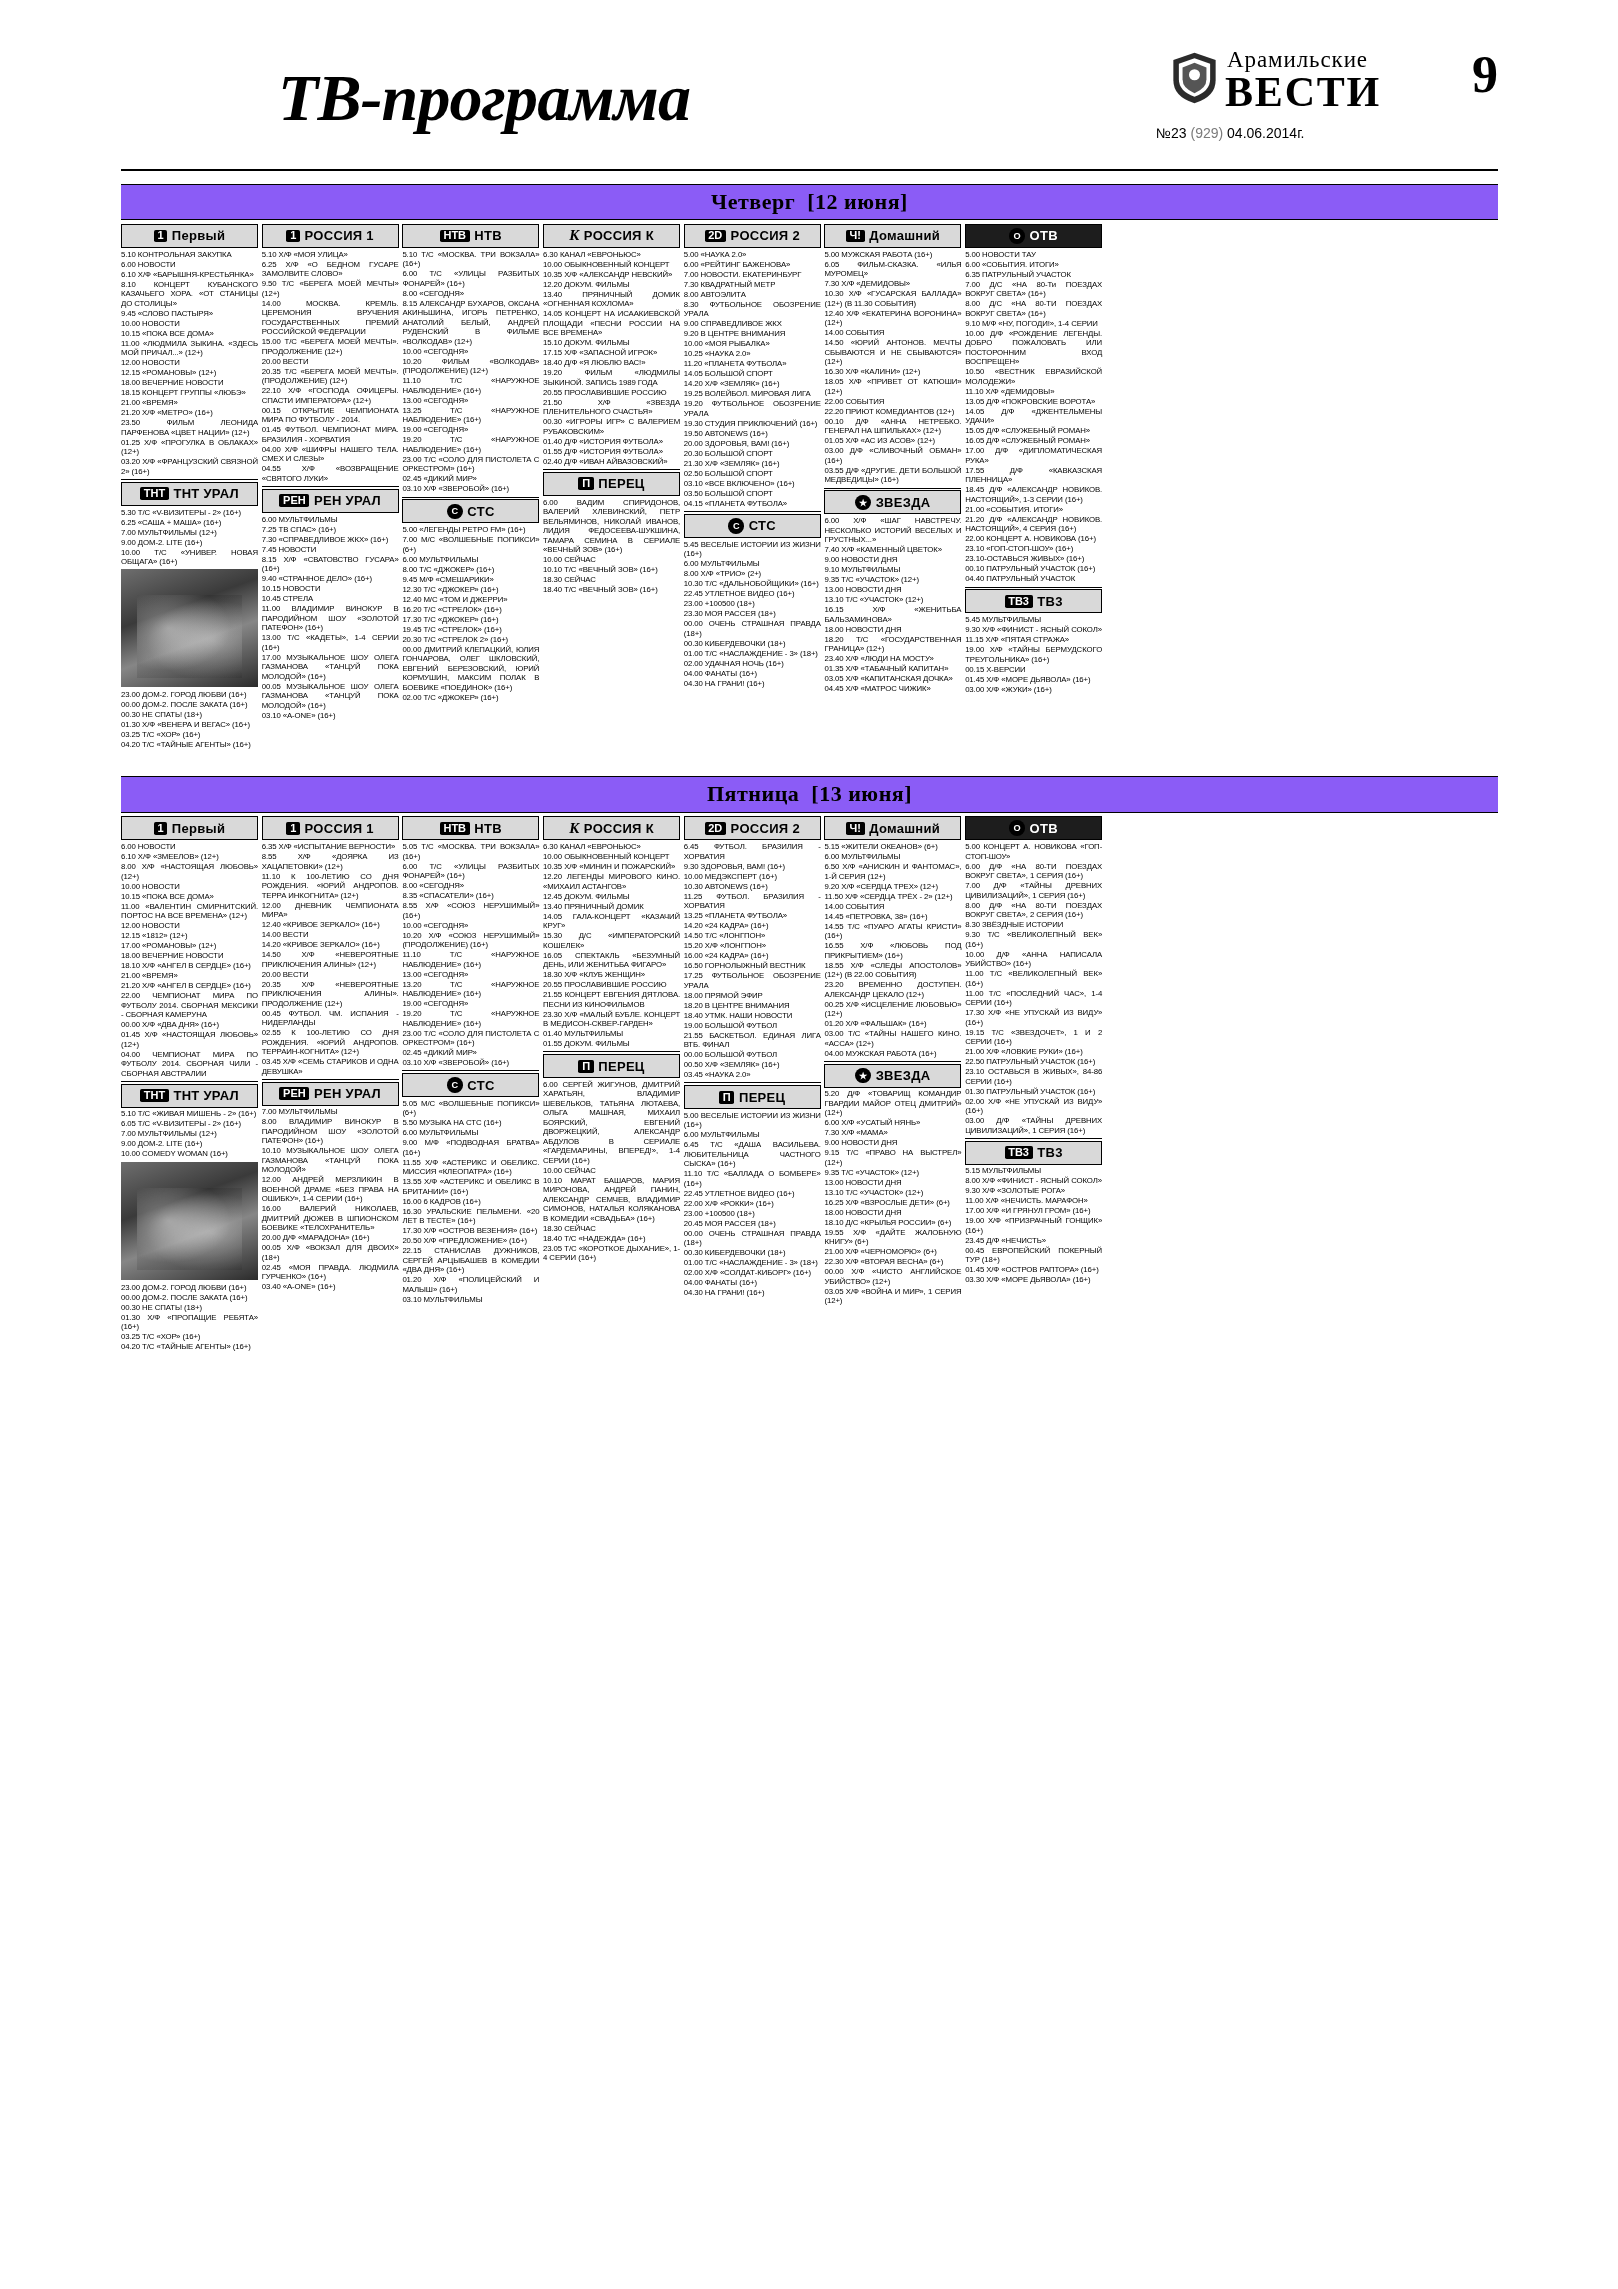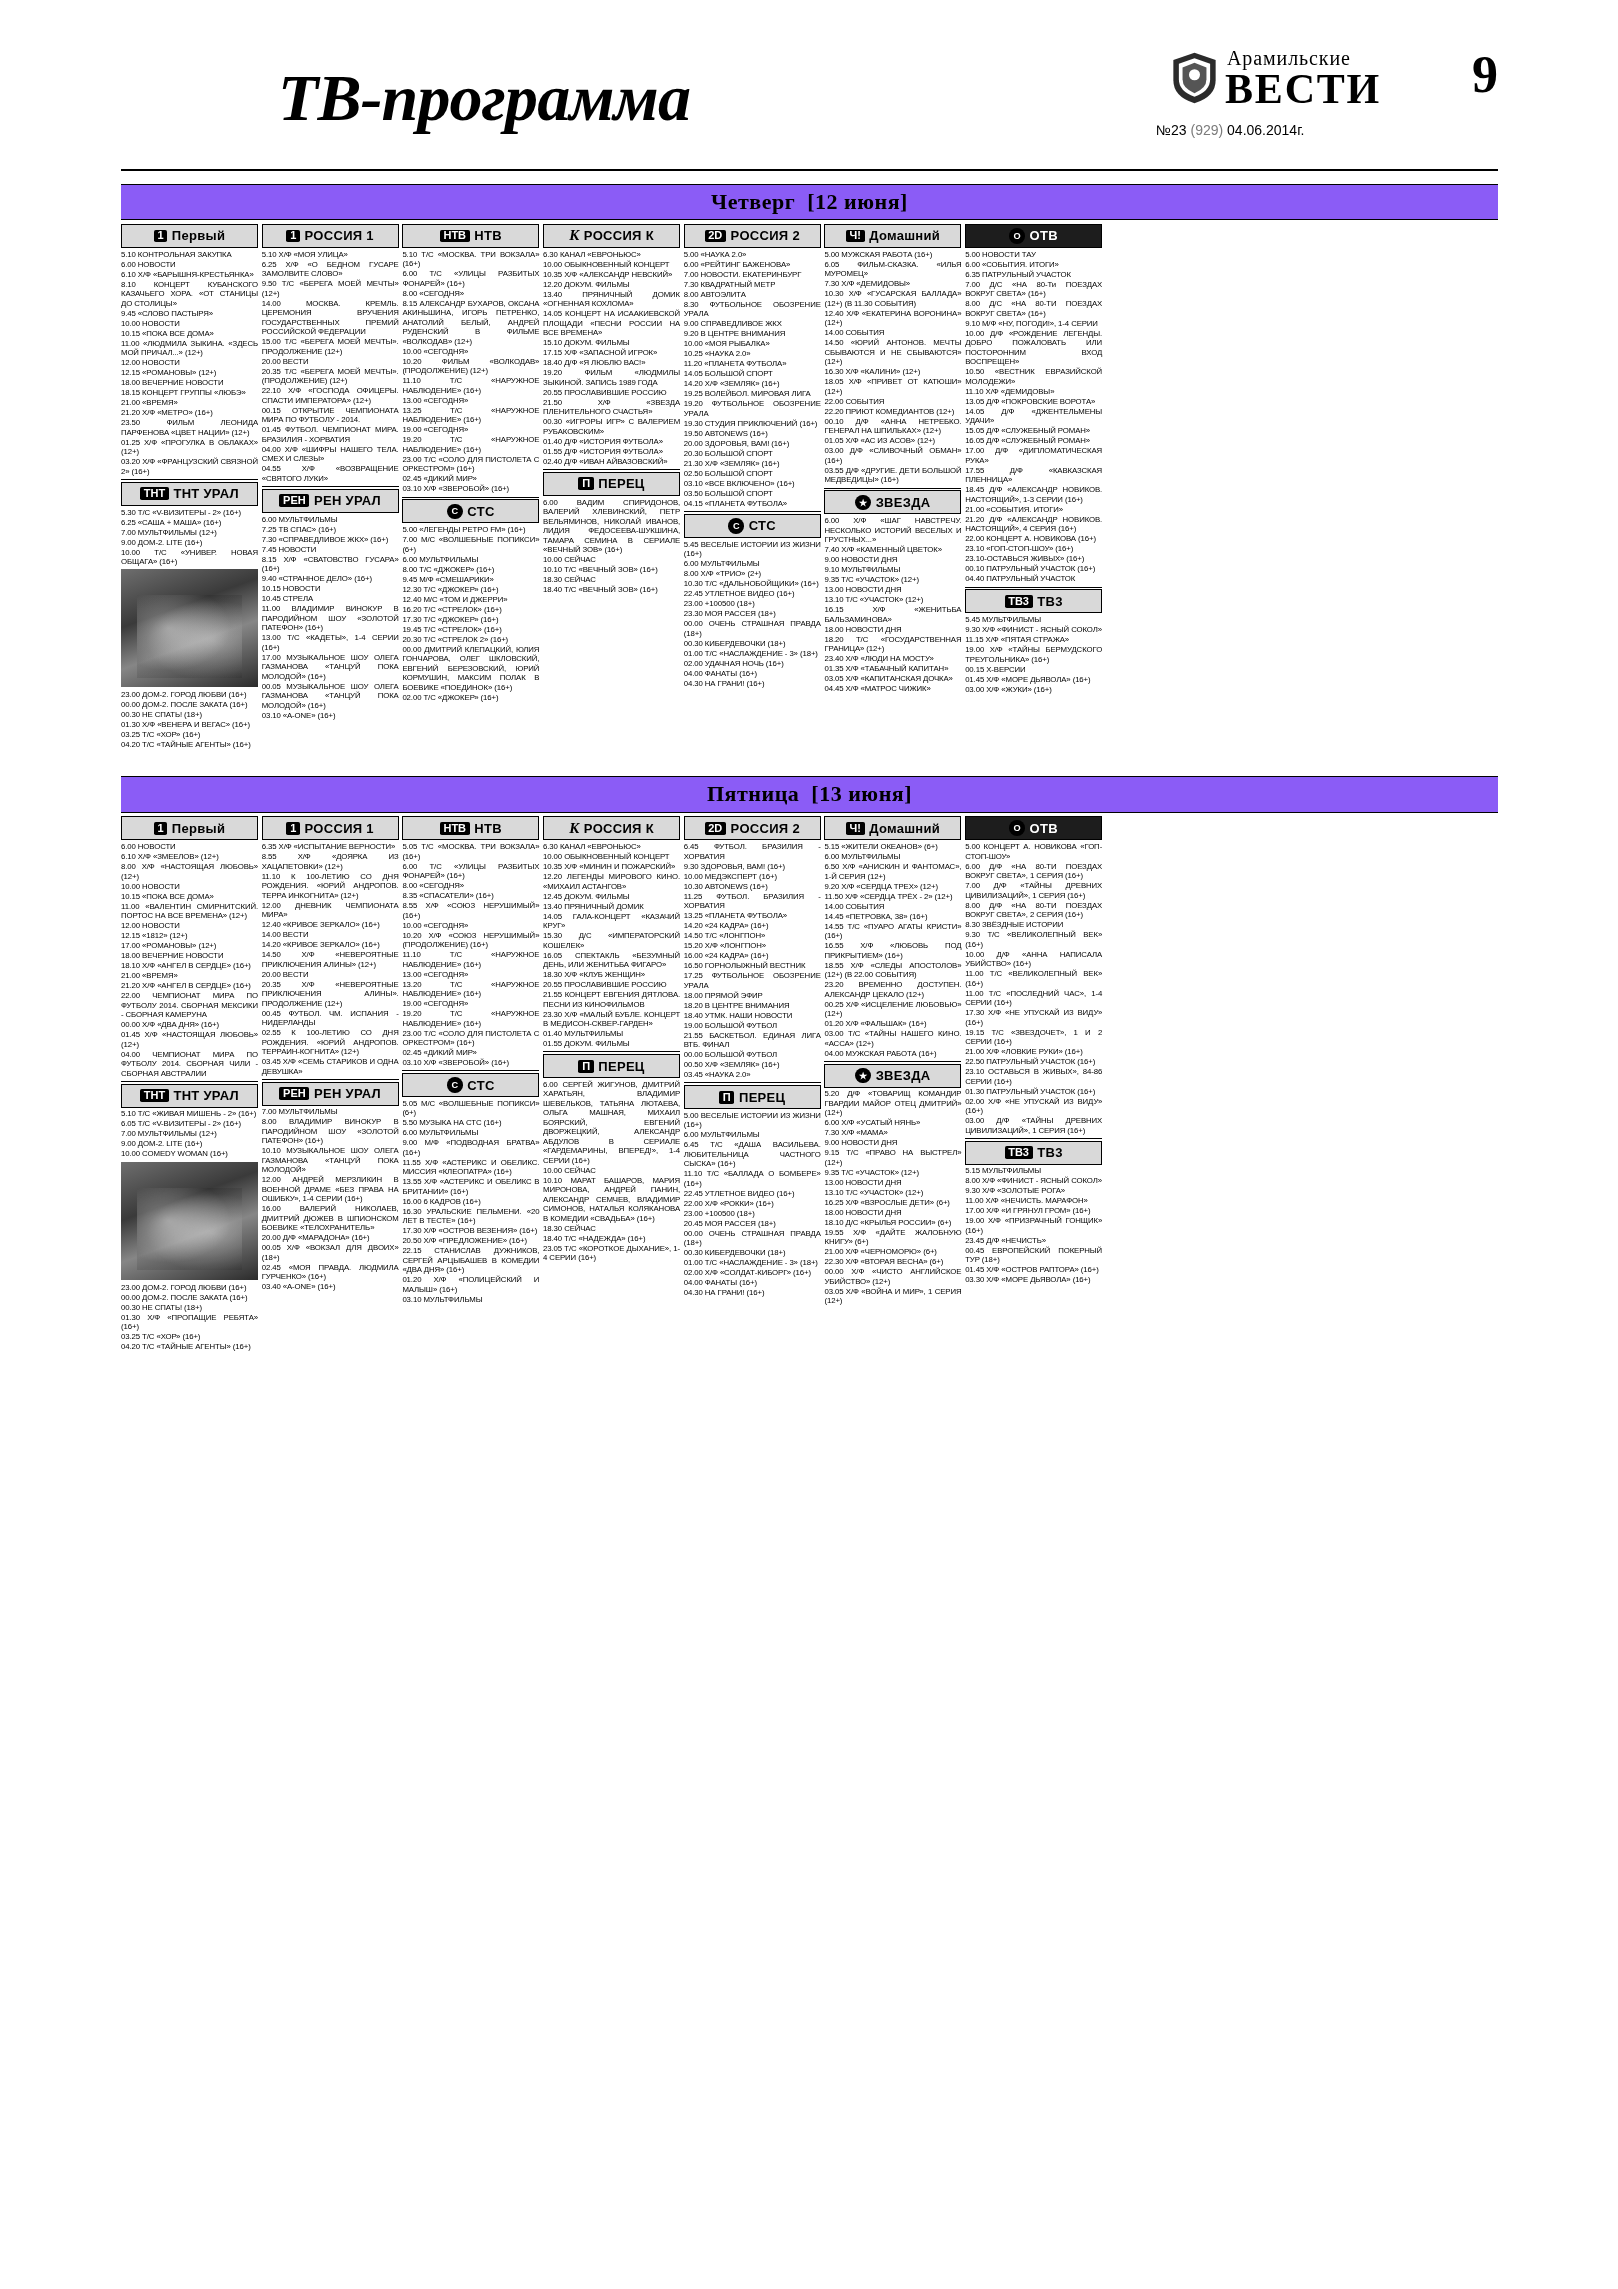--- a/index.html
+++ b/index.html
@@ -41,21 +41,21 @@
   }
   .brand {
     position: absolute;
     right: 66px;
     top: 35px;
     text-align: left;
     width: 277px;
   }
   .brand-line1 {
     font-family: "Liberation Serif", serif;
-    font-size: 20px;
+    font-size: 23px;
     letter-spacing: 0.9px;
     margin-left: 72px;
   }
   .brand-line2 {
     font-family: "Liberation Serif", serif;
     font-weight: bold;
     font-size: 42px;
     letter-spacing: 1.8px;
     margin-left: 70px;
     margin-top: -5.5px;

